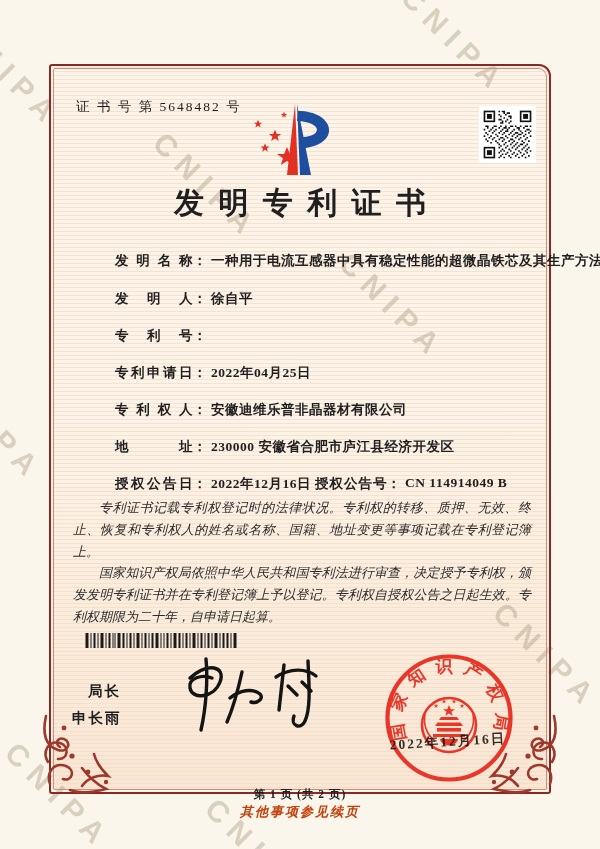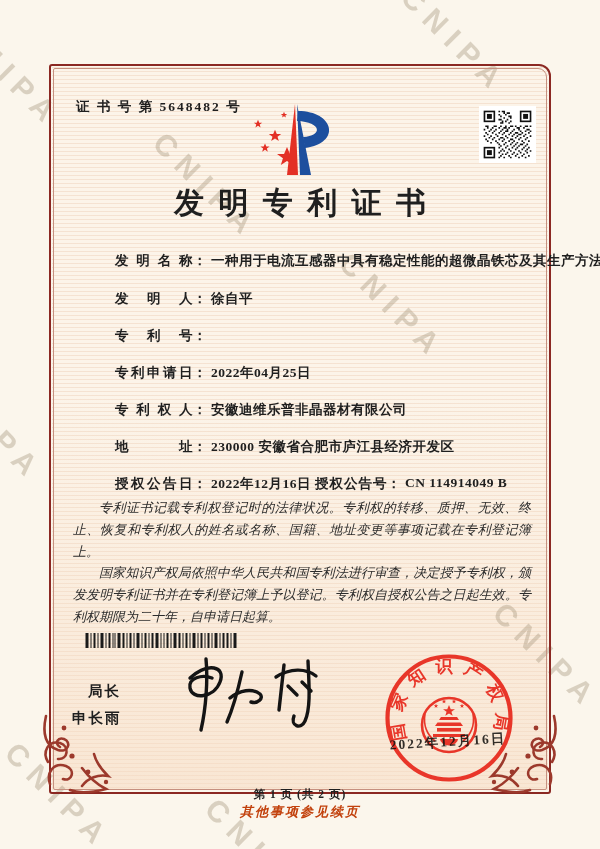--- a/index.html
+++ b/index.html
@@ -29,21 +29,21 @@
   .border-outer {
     position:absolute; left:49px; top:64px; width:502px; height:730px; z-index:2;
     border:2.5px solid #8b2822; border-radius:3px 12px 3px 3px; pointer-events:none;
   }
   .border-inner {
     position:absolute; inset:2px; border:1px solid #c6907f; border-radius:2px 9px 2px 2px;
   }
   .flourish { position:absolute; z-index:3; pointer-events:none; }
   
   .content { position:absolute; inset:0; z-index:4; color:#1f1f1f; }
-  .cert-no { position:absolute; left:76px; top:98px; font-size:13.5px; font-weight:700; letter-spacing:2px; }
+  .cert-no { position:absolute; left:76px; top:98px; font-size:13.5px; font-weight:400; letter-spacing:2px; }
   .logo { position:absolute; left:237px; top:99px; }
   .qr { position:absolute; left:479px; top:106px; background:#fff; padding:3px; }
   .title {
     position:absolute; left:0; top:183px; width:100%; text-align:center;
     font-size:30px; font-weight:700; letter-spacing:0.48em; text-indent:0.48em;
   }
   .frow { position:absolute; left:77px; display:flex; font-size:13.5px; font-weight:700; letter-spacing:0.5px;margin-left:38px; }
   .flabel { display:inline-block; width:78px; text-align:justify; text-align-last:justify; }
   .fcolon { display:inline-block; margin-right:4px; }
   .fvalue { white-space:nowrap; }

